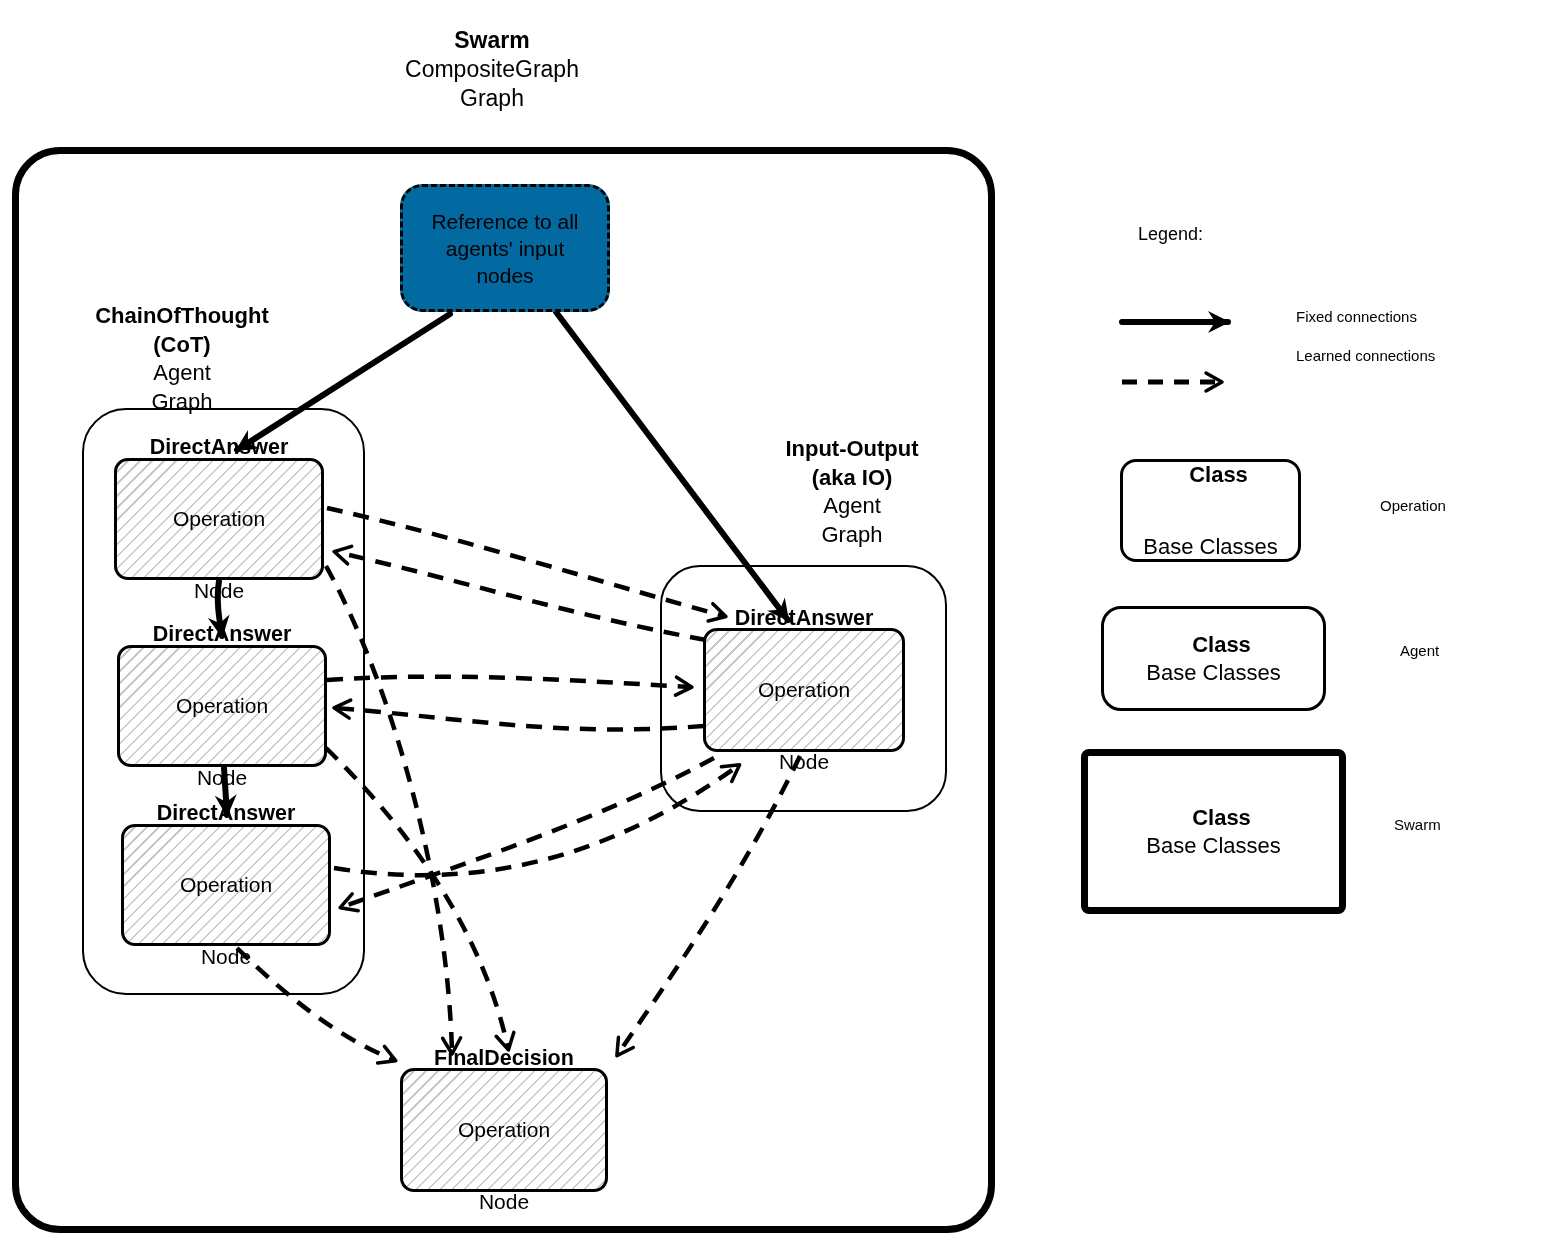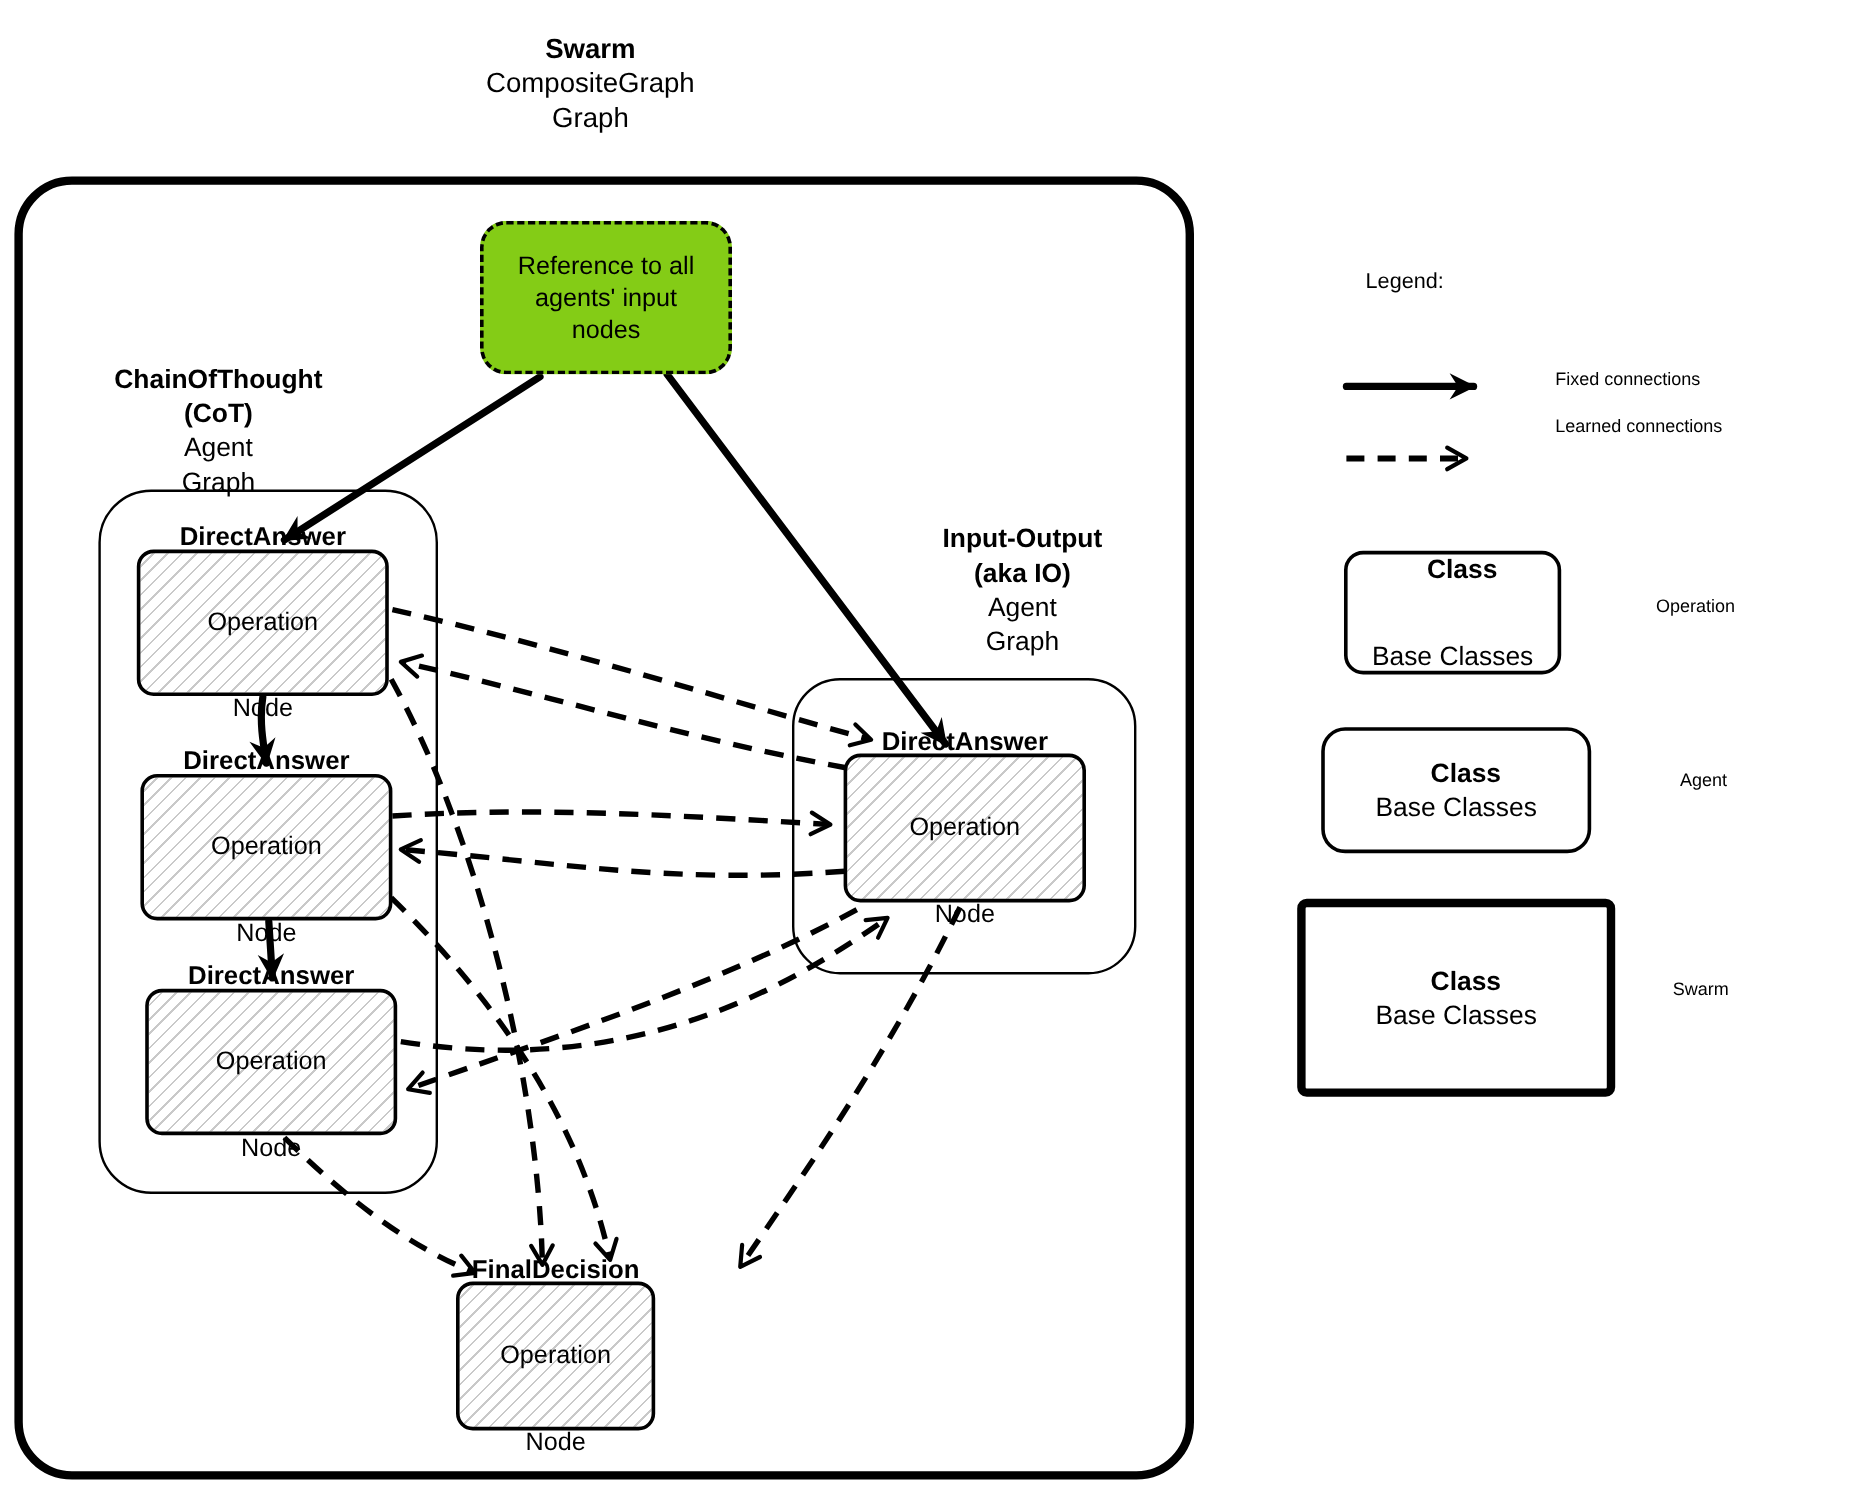--- a/index.html
+++ b/index.html
@@ -4,21 +4,21 @@
 <style>
   * { box-sizing: border-box; margin: 0; padding: 0; }
   html,body { background:#ffffff; }
   body { font-family:"Liberation Sans","DejaVu Sans",sans-serif; color:#000; }
   .stage { position:relative; width:1548px; height:1244px; background:#fff; overflow:hidden;border-radius:20px; }
   .abs { position:absolute; }
 
   
   .swarm-box { border:7px solid #000; border-radius:48px; background:transparent; }
   .group-box { border:2.5px solid #000; border-radius:44px; background:transparent; }
-  .ref-box   { border:3.5px dashed #000; border-radius:22px; background:#84cc16;
+  .ref-box   { border:3.5px dashed #000; border-radius:22px; background:#0369a1;
                display:flex; flex-direction:column; align-items:center; justify-content:center;
                text-align:center; font-size:21px; line-height:27px; }
 
   
   .hatch { background-color:#fff;
            background-image:repeating-linear-gradient(135deg,
              rgba(0,0,0,0) 0px, rgba(0,0,0,0) 7px, #c9c9c9 7px, #c9c9c9 8.5px);gap:44px; }
   .node { border:3px solid #000; border-radius:14px;
           display:flex; flex-direction:column; align-items:center; justify-content:center;
           text-align:center; font-size:21px; line-height:28px; }
@@ -129,21 +129,21 @@
     <div>Operation</div>
     <div>Node</div>
   </div>
 
   <div class="abs node hatch" style="left:703px;top:628px;width:202px;height:124px;">
     <div class="t">DirectAnswer</div>
     <div>Operation</div>
     <div>Node</div>
   </div>
 
-  <div class="abs node hatch" style="left:380px;top:1068px;width:166px;height:124px;">
+  <div class="abs node hatch" style="left:400px;top:1068px;width:208px;height:124px;">
     <div class="t">FinalDecision</div>
     <div>Operation</div>
     <div>Node</div>
   </div>
 
   <div class="abs legend-heading" style="left:1138px;top:224px;">Legend:</div>
   <div class="abs legend-label" style="left:1296px;top:308px;">Fixed connections</div>
   <div class="abs legend-label" style="left:1296px;top:347px;">Learned connections</div>
 
   <div class="abs legend-box lb-operation hatch" style="left:1120px;top:459px;width:181px;height:103px;">

